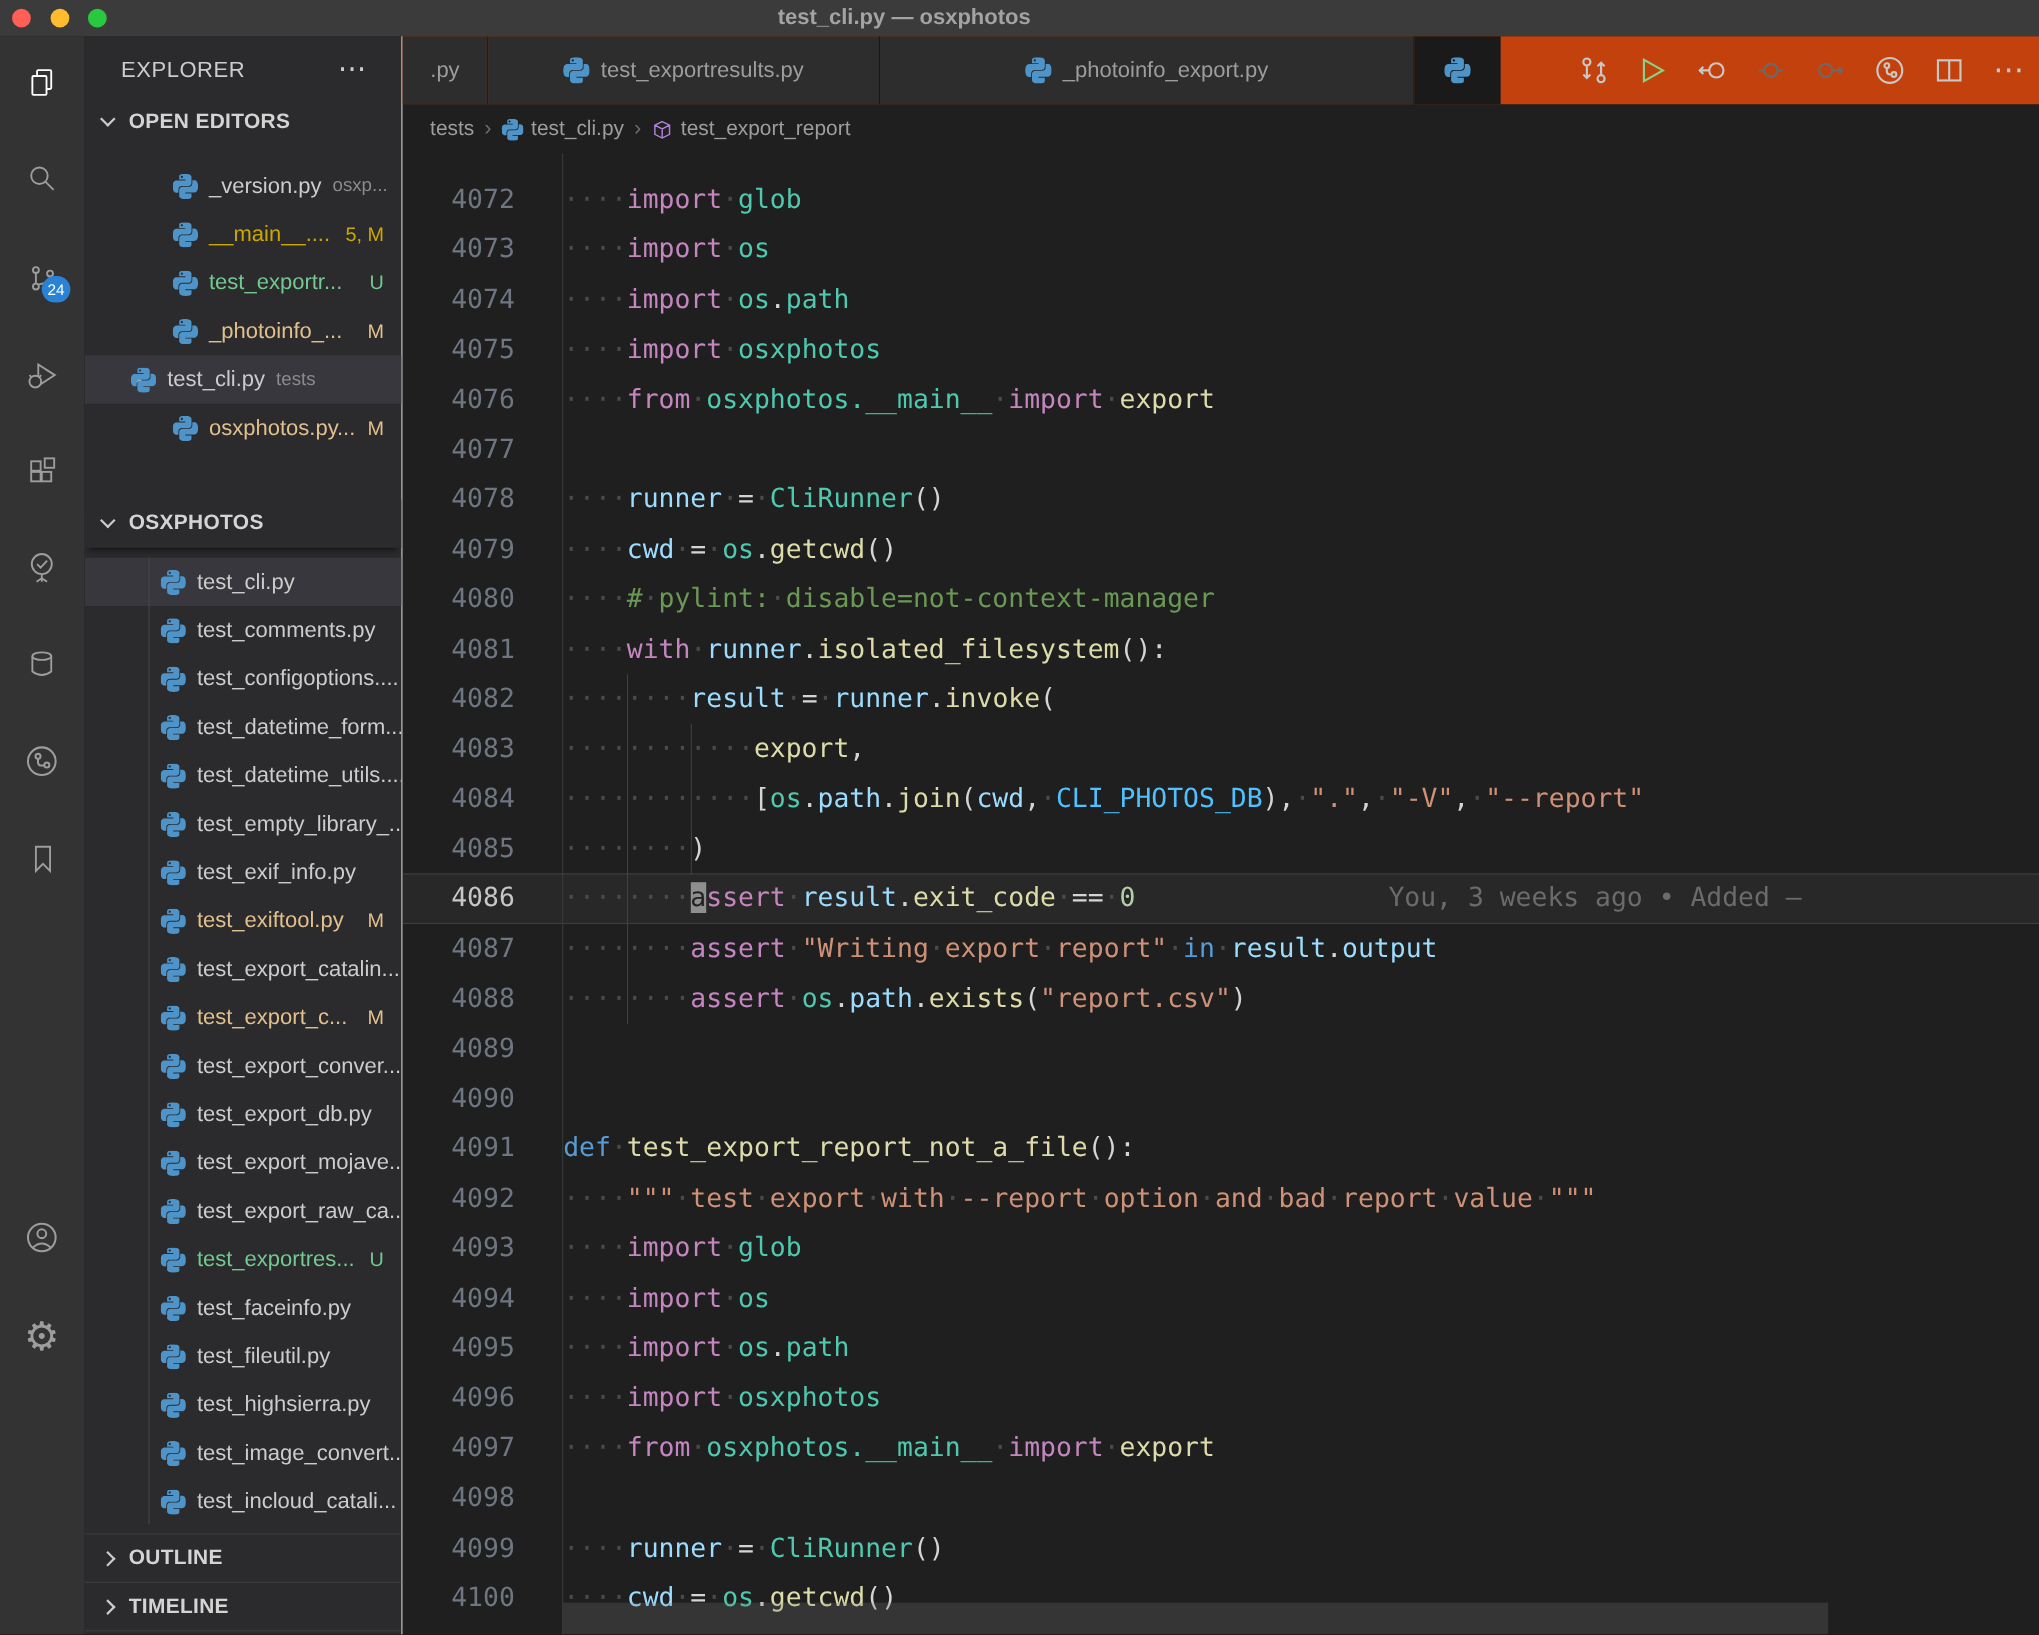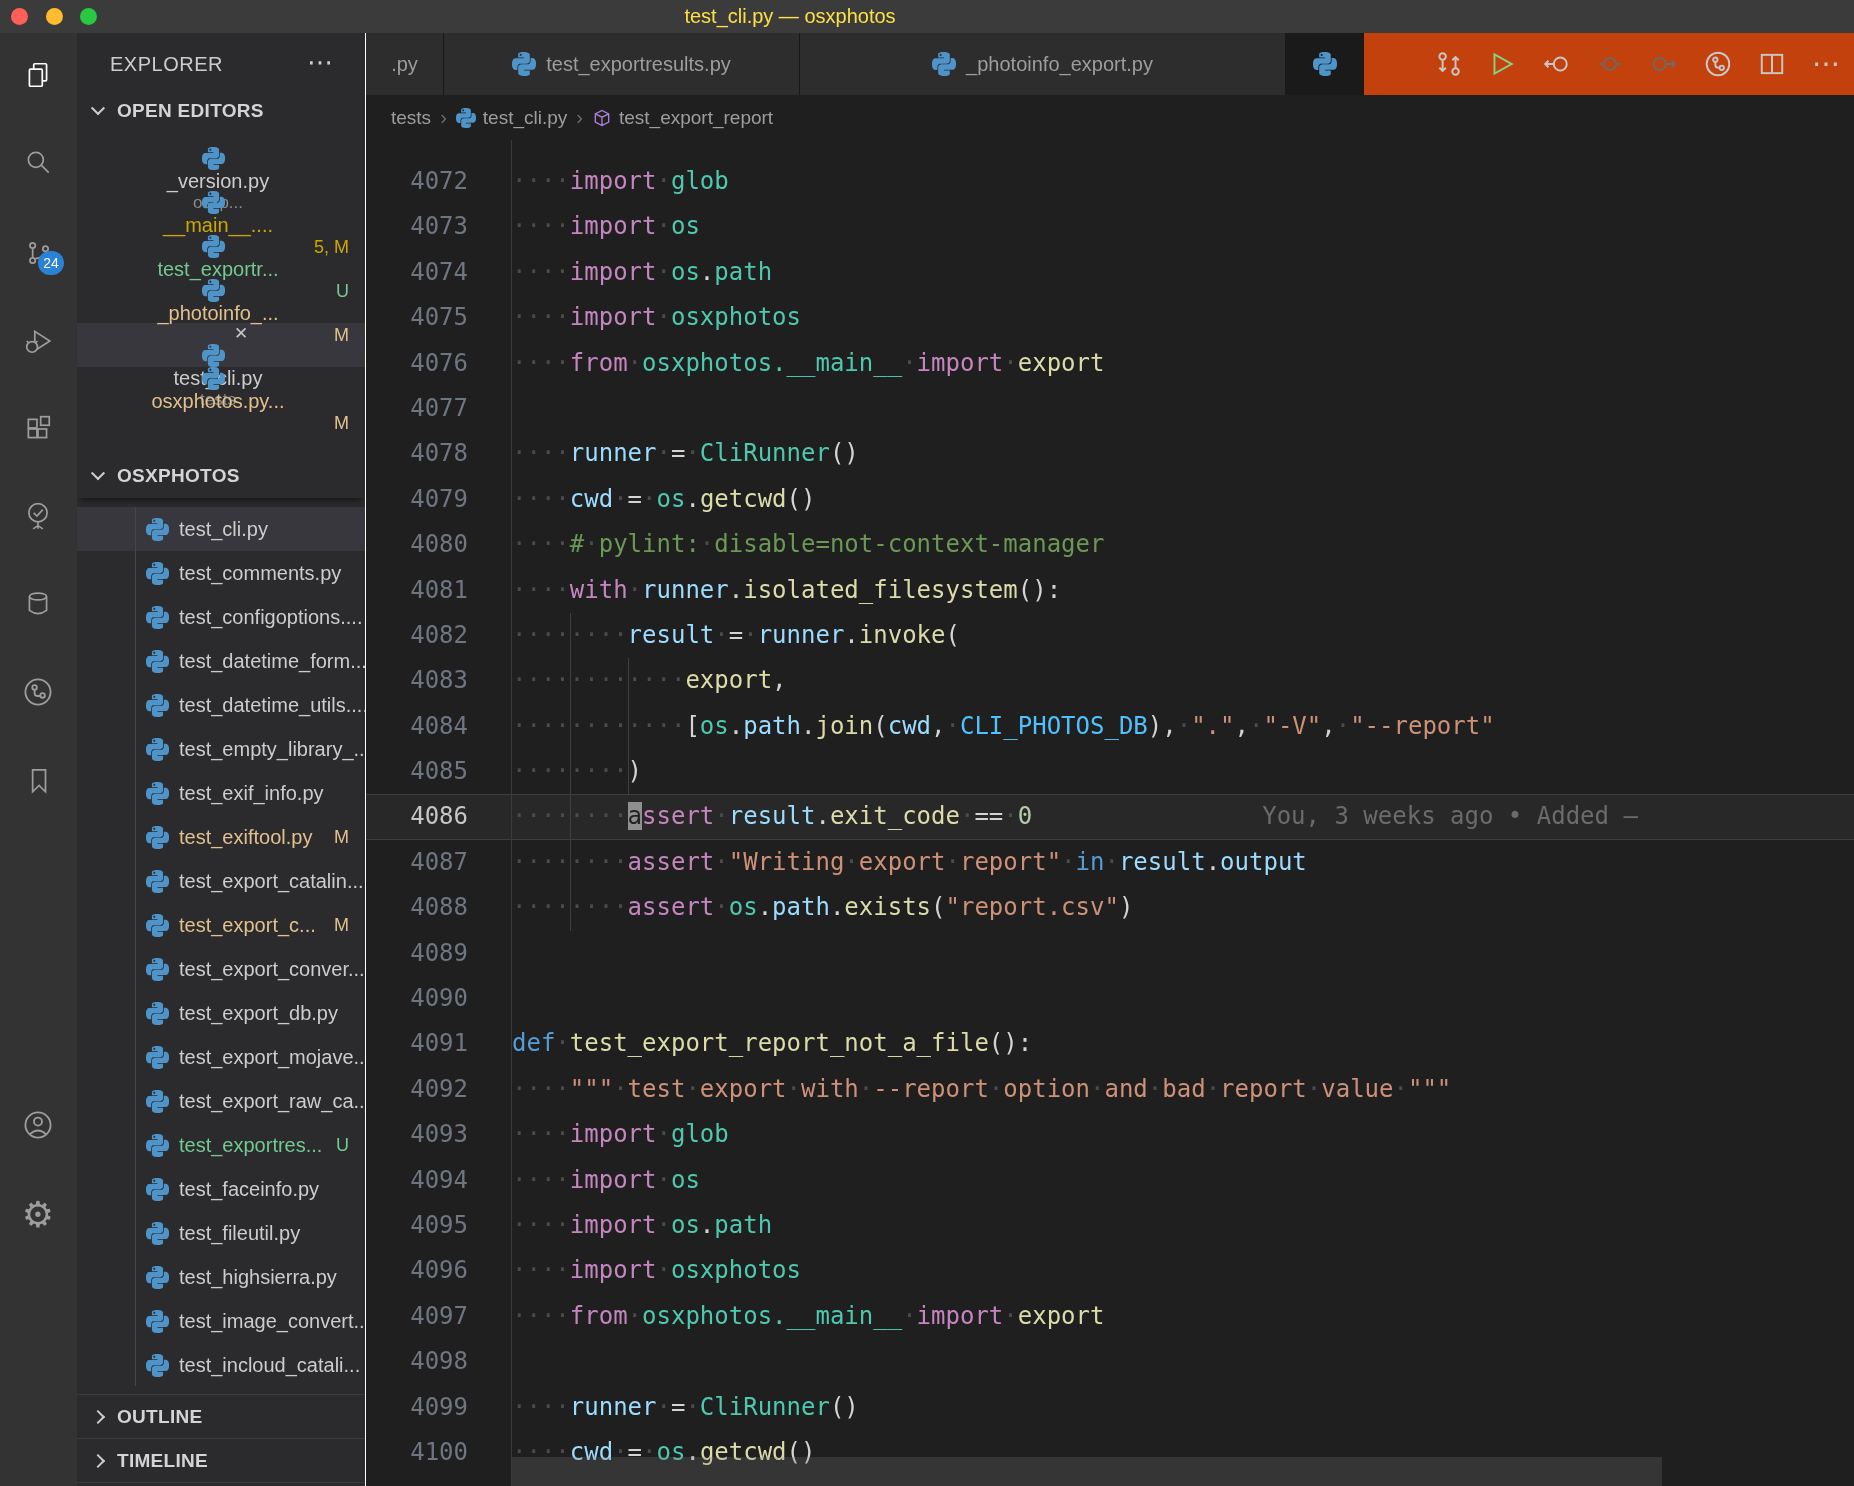--- a/index.html
+++ b/index.html
@@ -4,22 +4,22 @@
 <style>
   * { margin:0; padding:0; box-sizing:border-box; }
   html,body { width:1854px; height:1486px; background:#1f1f1f; overflow:hidden;
               font-family:"Liberation Sans", sans-serif; -webkit-font-smoothing:antialiased; }
   body { position:relative; }
 
   
   #titlebar { position:absolute; left:0; top:0; width:1854px; height:33px; background:#3b3b3b; }
   .tlight { position:absolute; top:8px; width:17px; height:17px; border-radius:50%; }
   #tl-red { left:11px; } #tl-yellow { left:46px; } #tl-green { left:80px; }
-  #win-title { position:absolute; top:5px; left:790px; transform:translateX(-50%);
-               color:#fde047; font-size:20px; white-space:nowrap; }
+  #win-title { position:absolute; top:5px; left:822px; transform:translateX(-50%);
+               color:#a3a3a3; font-size:20px; white-space:nowrap;font-weight:bold; }
 
   
   #activitybar { position:absolute; left:0; top:33px; width:77px; height:1453px; background:#333333; }
   .act-item { position:absolute; left:14px; width:48px; height:48px; display:flex;
               align-items:center; justify-content:center; }
   .act-item svg { stroke:#9d9d9d; fill:none; stroke-width:1.6; }
   .act-item.active svg { stroke:#ffffff; }
   .act-badge { position:absolute; left:24px; top:22px; min-width:26px; height:24px; border-radius:12px;
                color:#fff; font-size:14px; font-weight:normal; display:flex; align-items:center;
                justify-content:center; padding:0 4px; }
@@ -34,21 +34,21 @@
 
   .section-head { display:flex; align-items:center; height:44px; font-size:19px; font-weight:bold;
                   color:#d4d4d4; letter-spacing:.3px; position:relative; }
   .chev { width:10px; height:10px; border-right:2px solid #cccccc; border-bottom:2px solid #cccccc;
           margin:0 14px 0 16px; flex:0 0 auto; }
   .chev.down { transform:rotate(45deg) translate(-2px,-2px); }
   .chev.right { transform:rotate(-45deg); }
 
   #open-editors-head { position:absolute; top:58px; left:0; width:100%; height:40px; }
   #oe-list { position:absolute; top:158px; margin-top:-44px; left:0; width:100%; }
-  .oe-row { height:44px; display:flex; align-items:center; padding-right:16px;flex-direction:column; }
+  .oe-row { height:44px; display:flex; align-items:center; padding-right:16px; }
   .oe-row.active { background:#37373d; }
   .oe-close { width:38px; padding-left:42px; color:#c5c5c5; font-size:17px; flex:0 0 auto; }
   .oe-pad { width:80px; flex:0 0 auto; }
   .row-icon { width:23px; height:23px; flex:0 0 auto; }
   .row-label { margin-left:10px; font-size:20px; white-space:nowrap; }
   .row-suffix { margin-left:10px; font-size:17px; color:#8b8b8b; white-space:nowrap; }
   .row-badge { margin-left:auto; font-size:18px; }
 
   #project-head { position:absolute; top:421px; left:0; width:100%; height:44px;
                   box-shadow:0 6px 6px -4px rgba(0,0,0,.55); z-index:3; background:#2b2b2d; }

